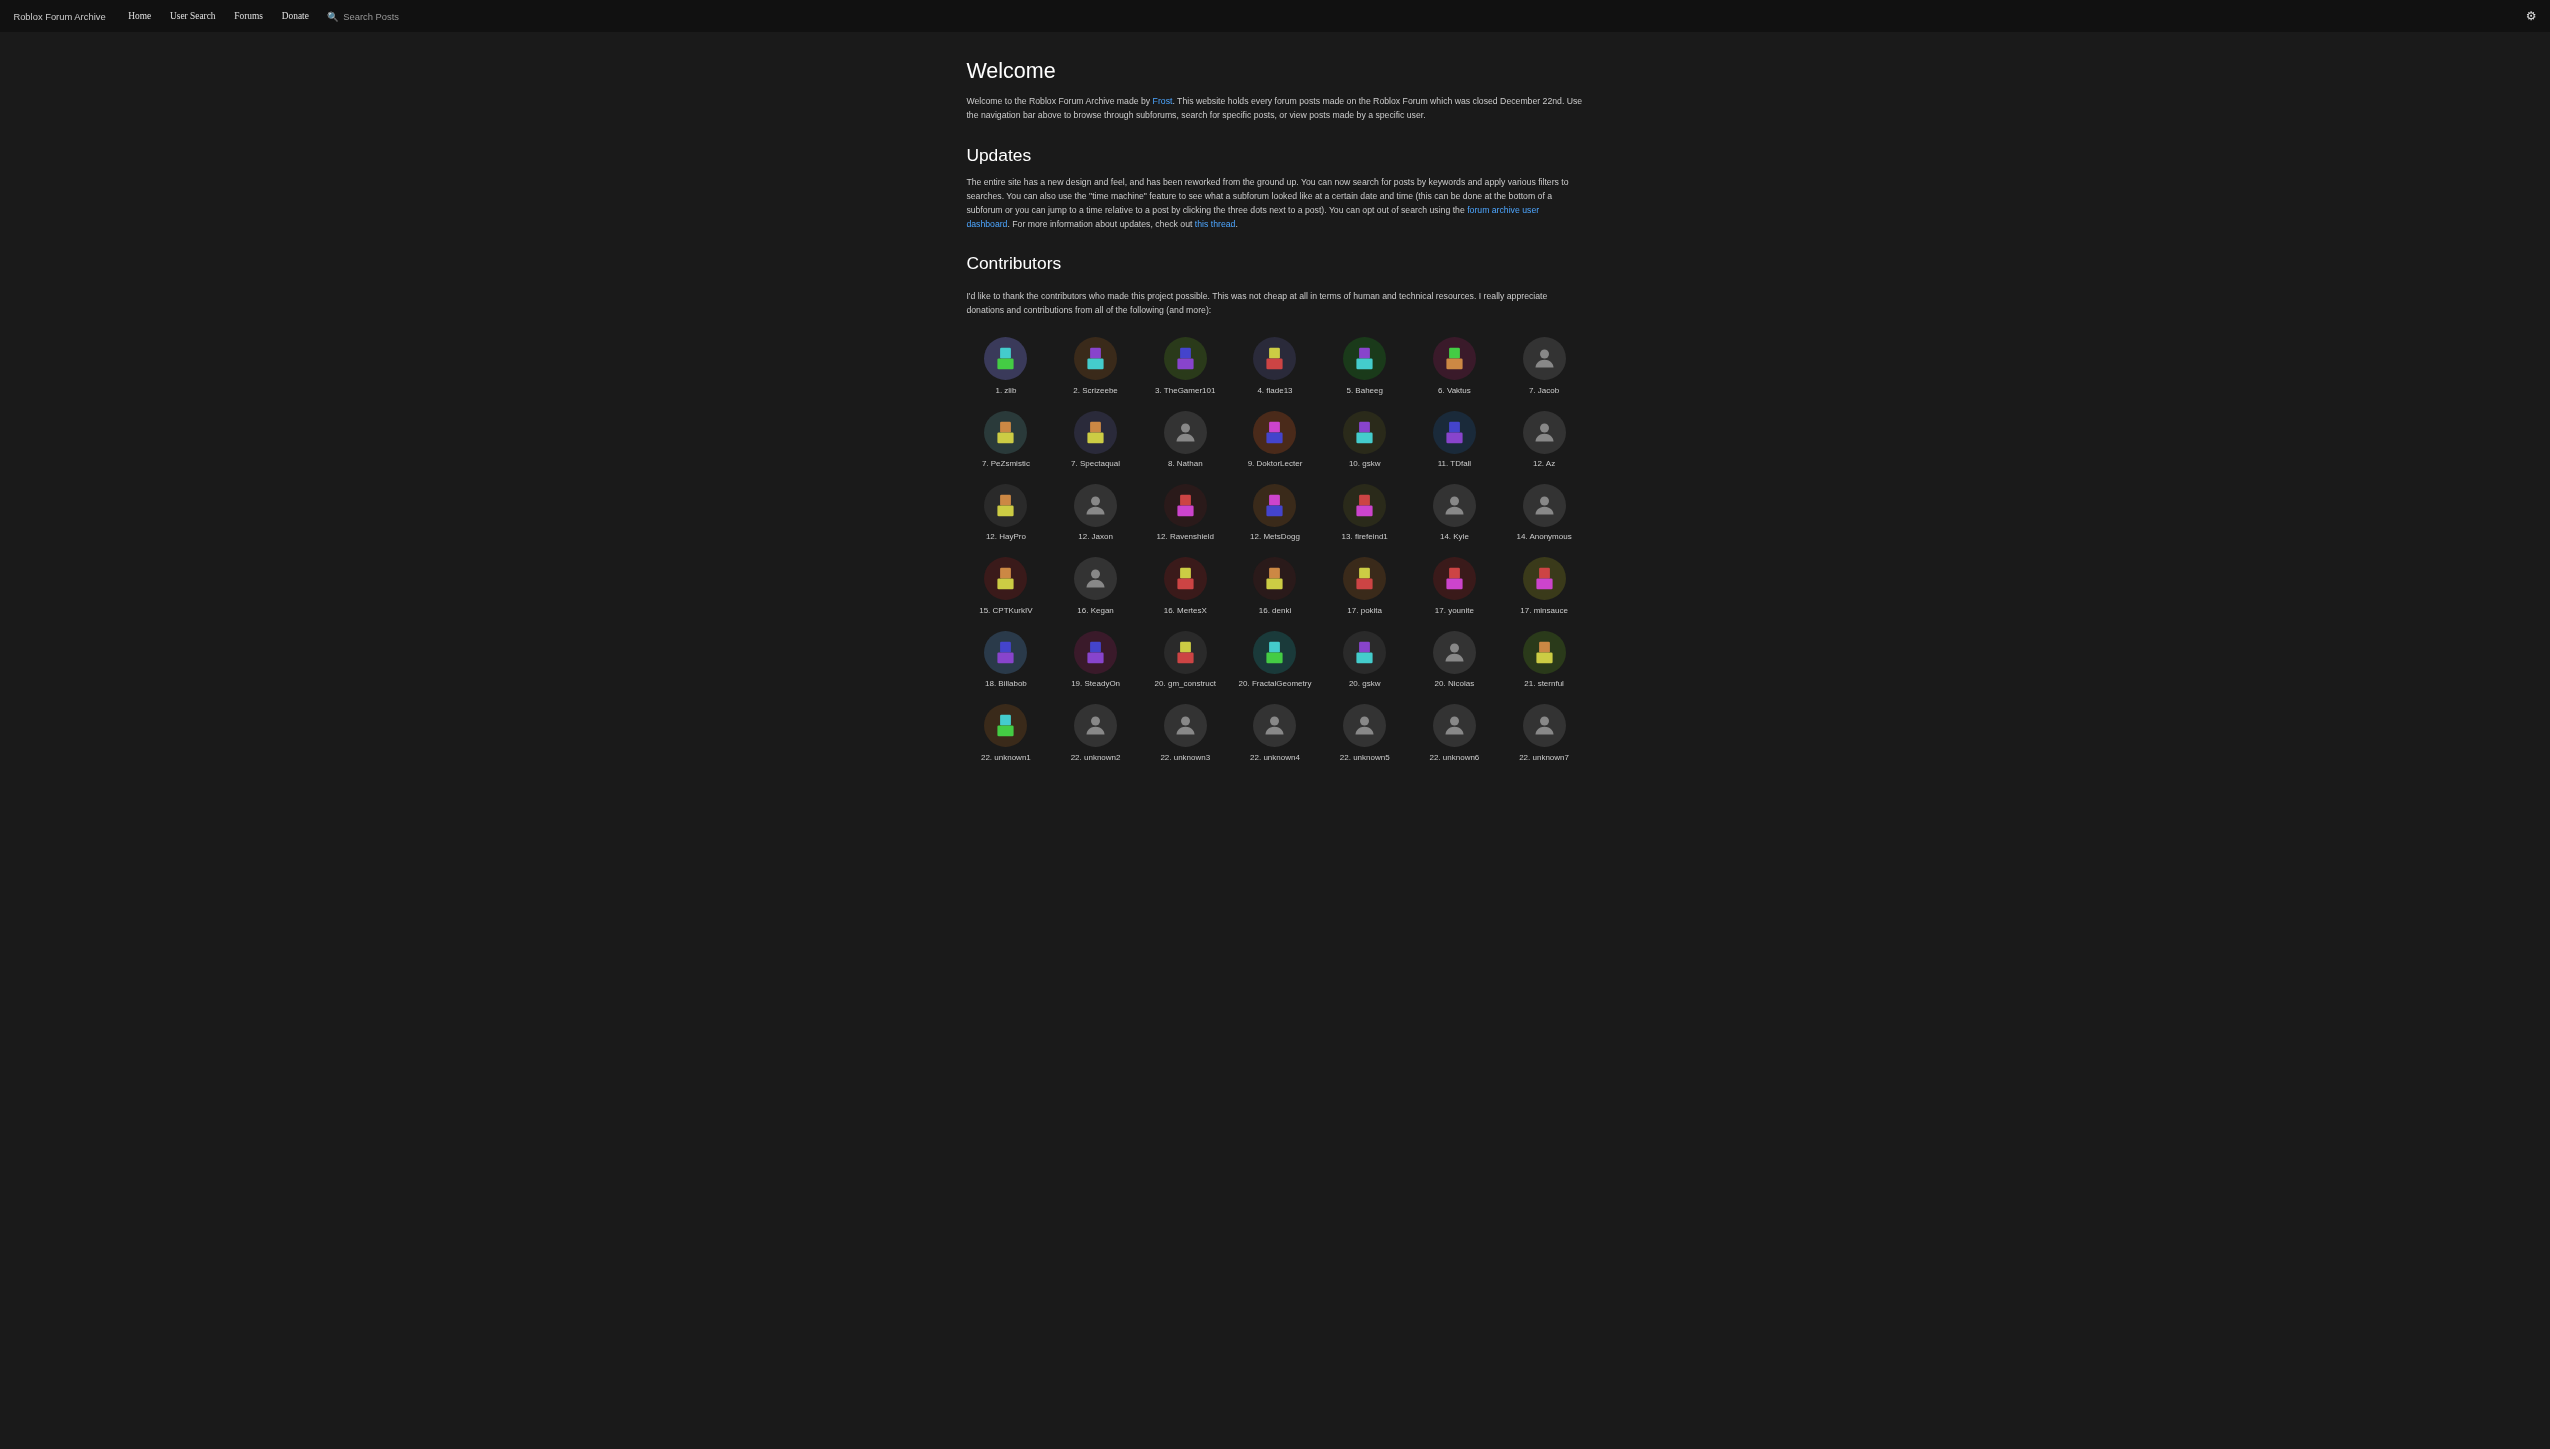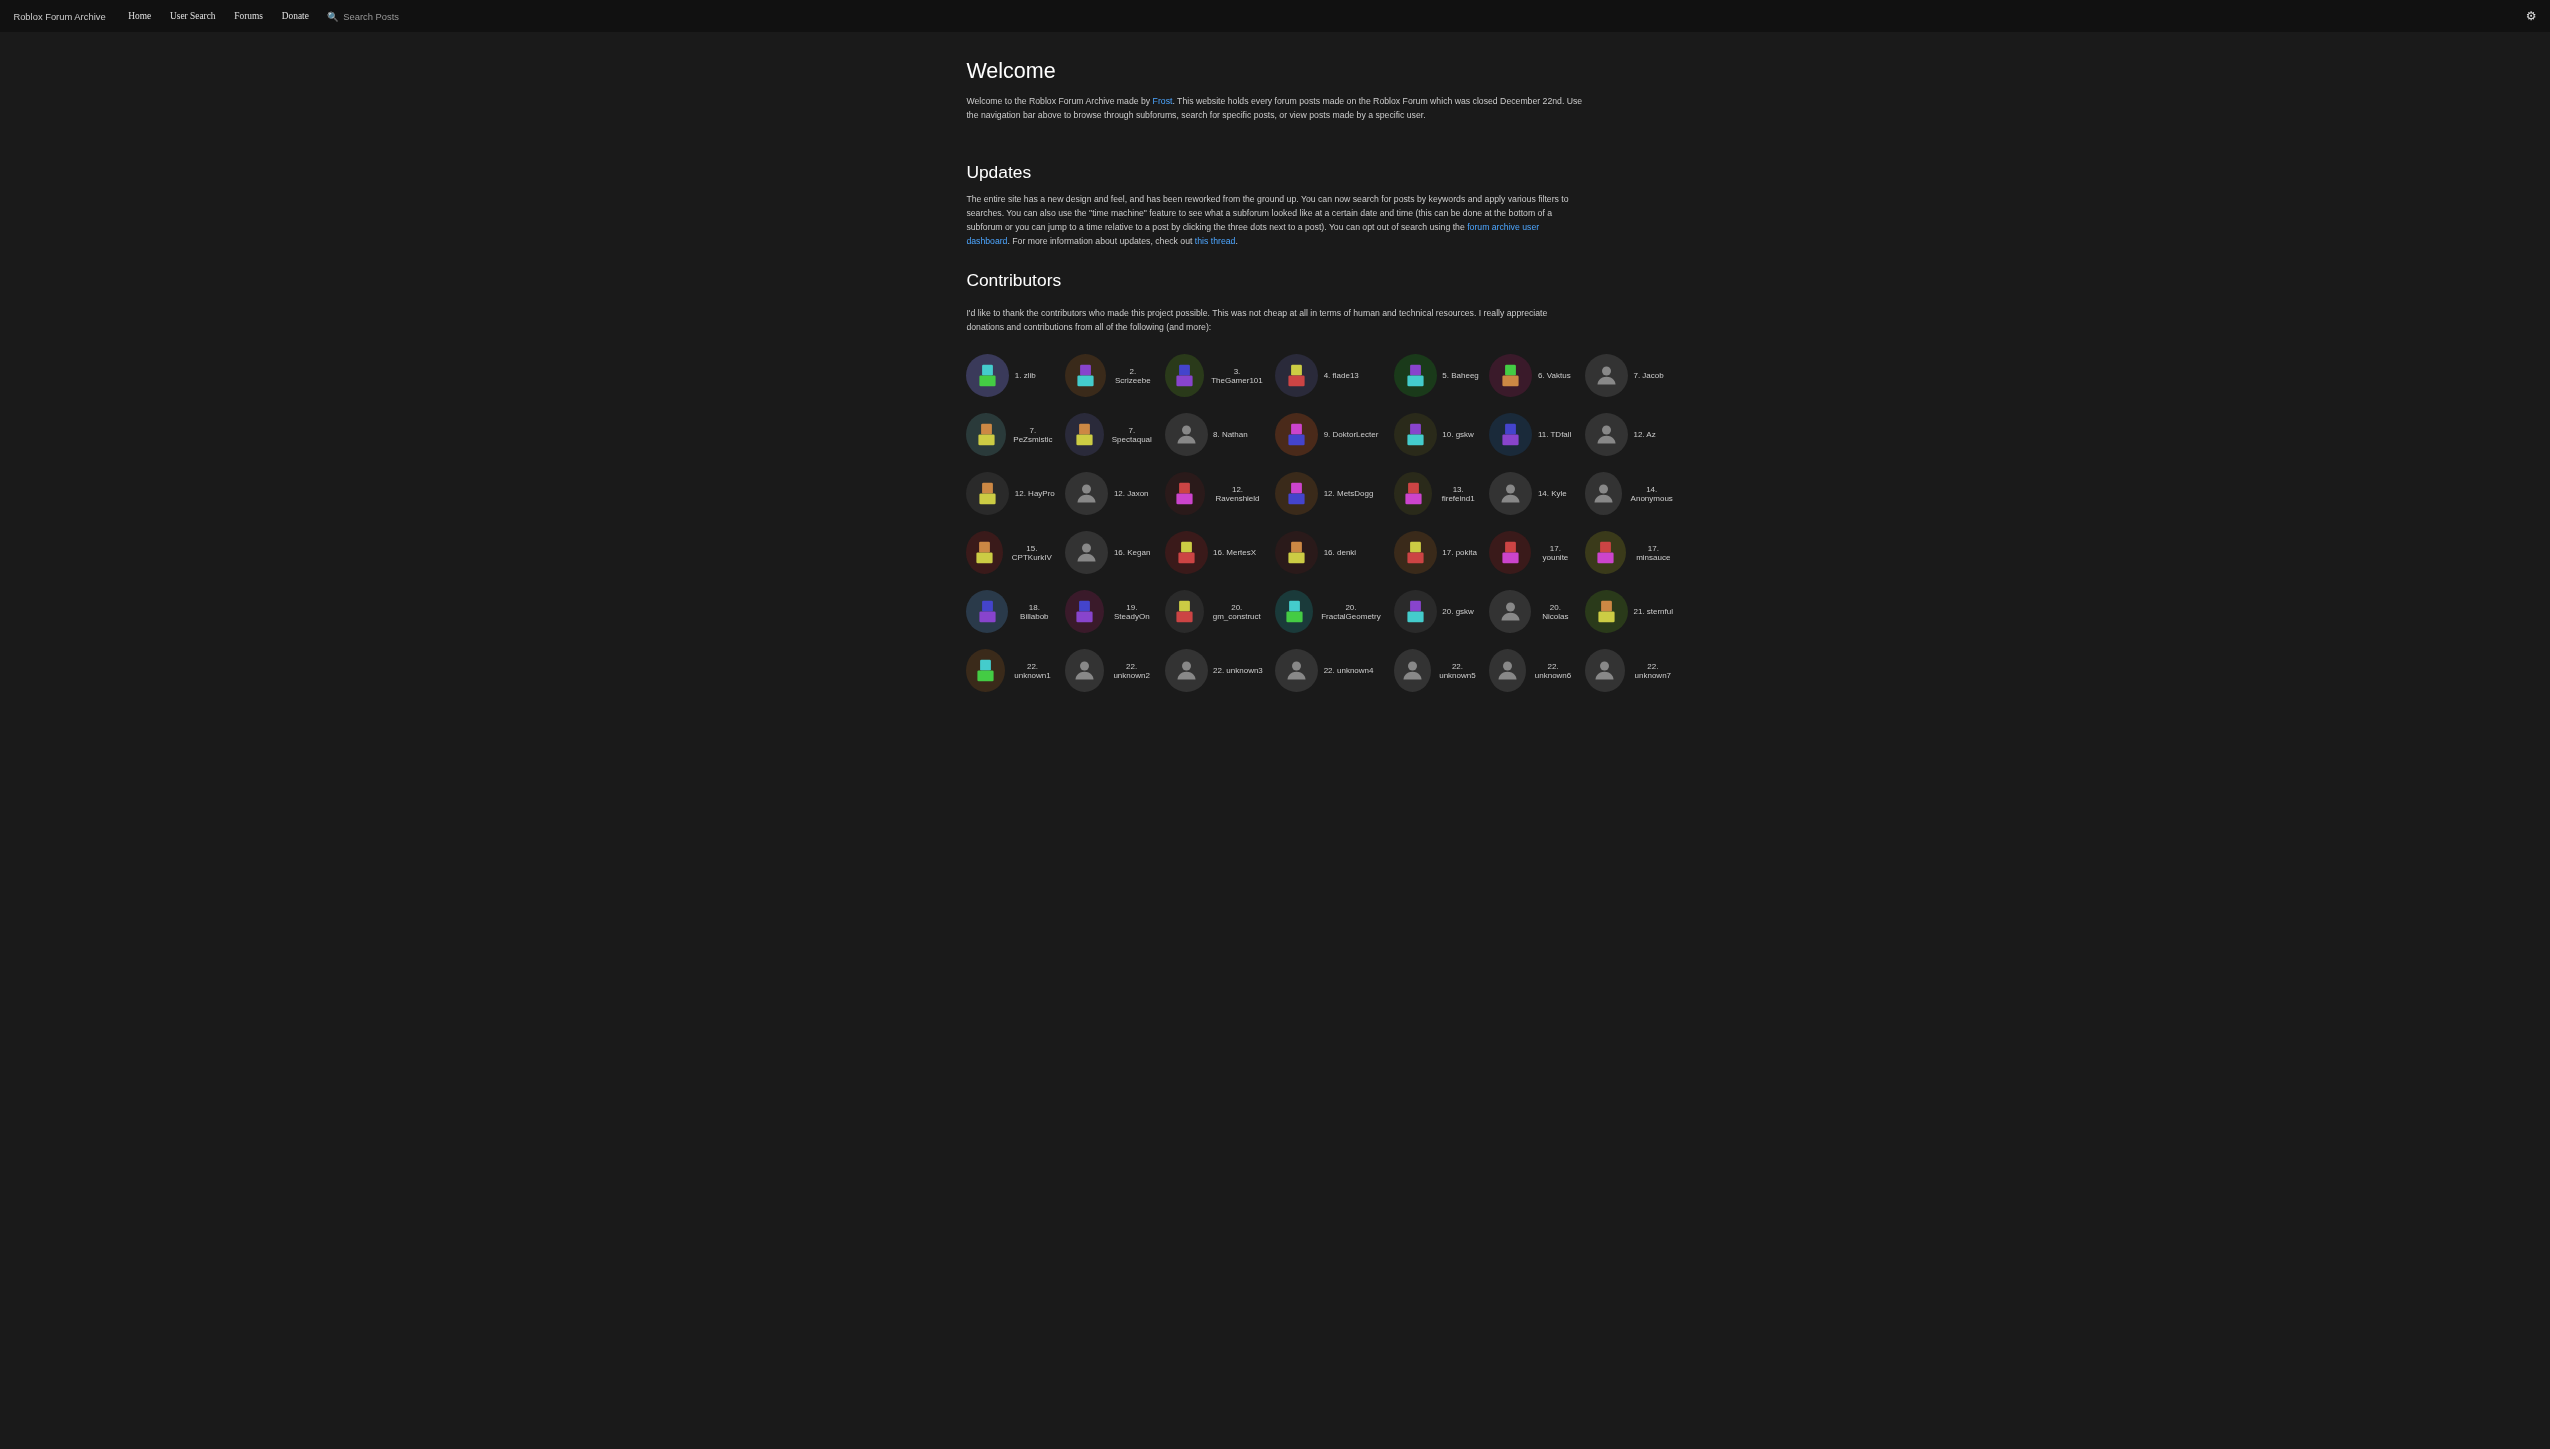--- a/index.html
+++ b/index.html
@@ -64,21 +64,21 @@
     h1.welcome-title {
       font-size: 21.5px;
       font-weight: 300;
       color: #ffffff;
       margin-bottom: 10.7px;
     }
     .welcome-text {
       font-size: 8.7px;
       line-height: 1.6;
       color: #cccccc;
-      margin-bottom: 39px;
+      margin-bottom: 22px;
     }
     .welcome-text a { color: #4da6ff; text-decoration: none; }
     h2.section-title {
       font-size: 17.4px;
       font-weight: 300;
       color: #ffffff;
       margin-bottom: 10.7px;
       margin-top: 21px;
     }
     .updates-text {
@@ -100,21 +100,21 @@
       color: #cccccc;
       margin-bottom: 19px;
     }
     .contributors-grid {
       display: grid;
       grid-template-columns: repeat(7, 1fr);
       gap: 16px 10.7px;
     }
     .contributor-item {
       display: flex;
-      flex-direction: row;
+      flex-direction: column;
       align-items: center;
       gap: 5.4px;
       cursor: pointer;
     }
     .contributor-avatar {
       width: 43px;
       height: 43px;
       border-radius: 50%;
       background: #555;
       display: flex;

